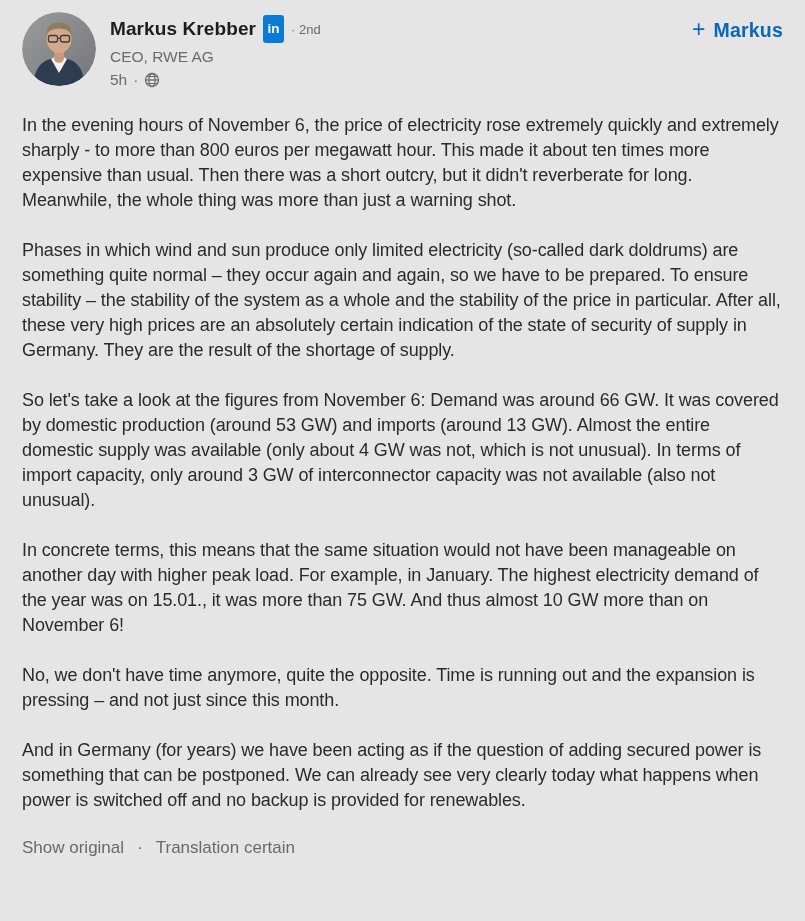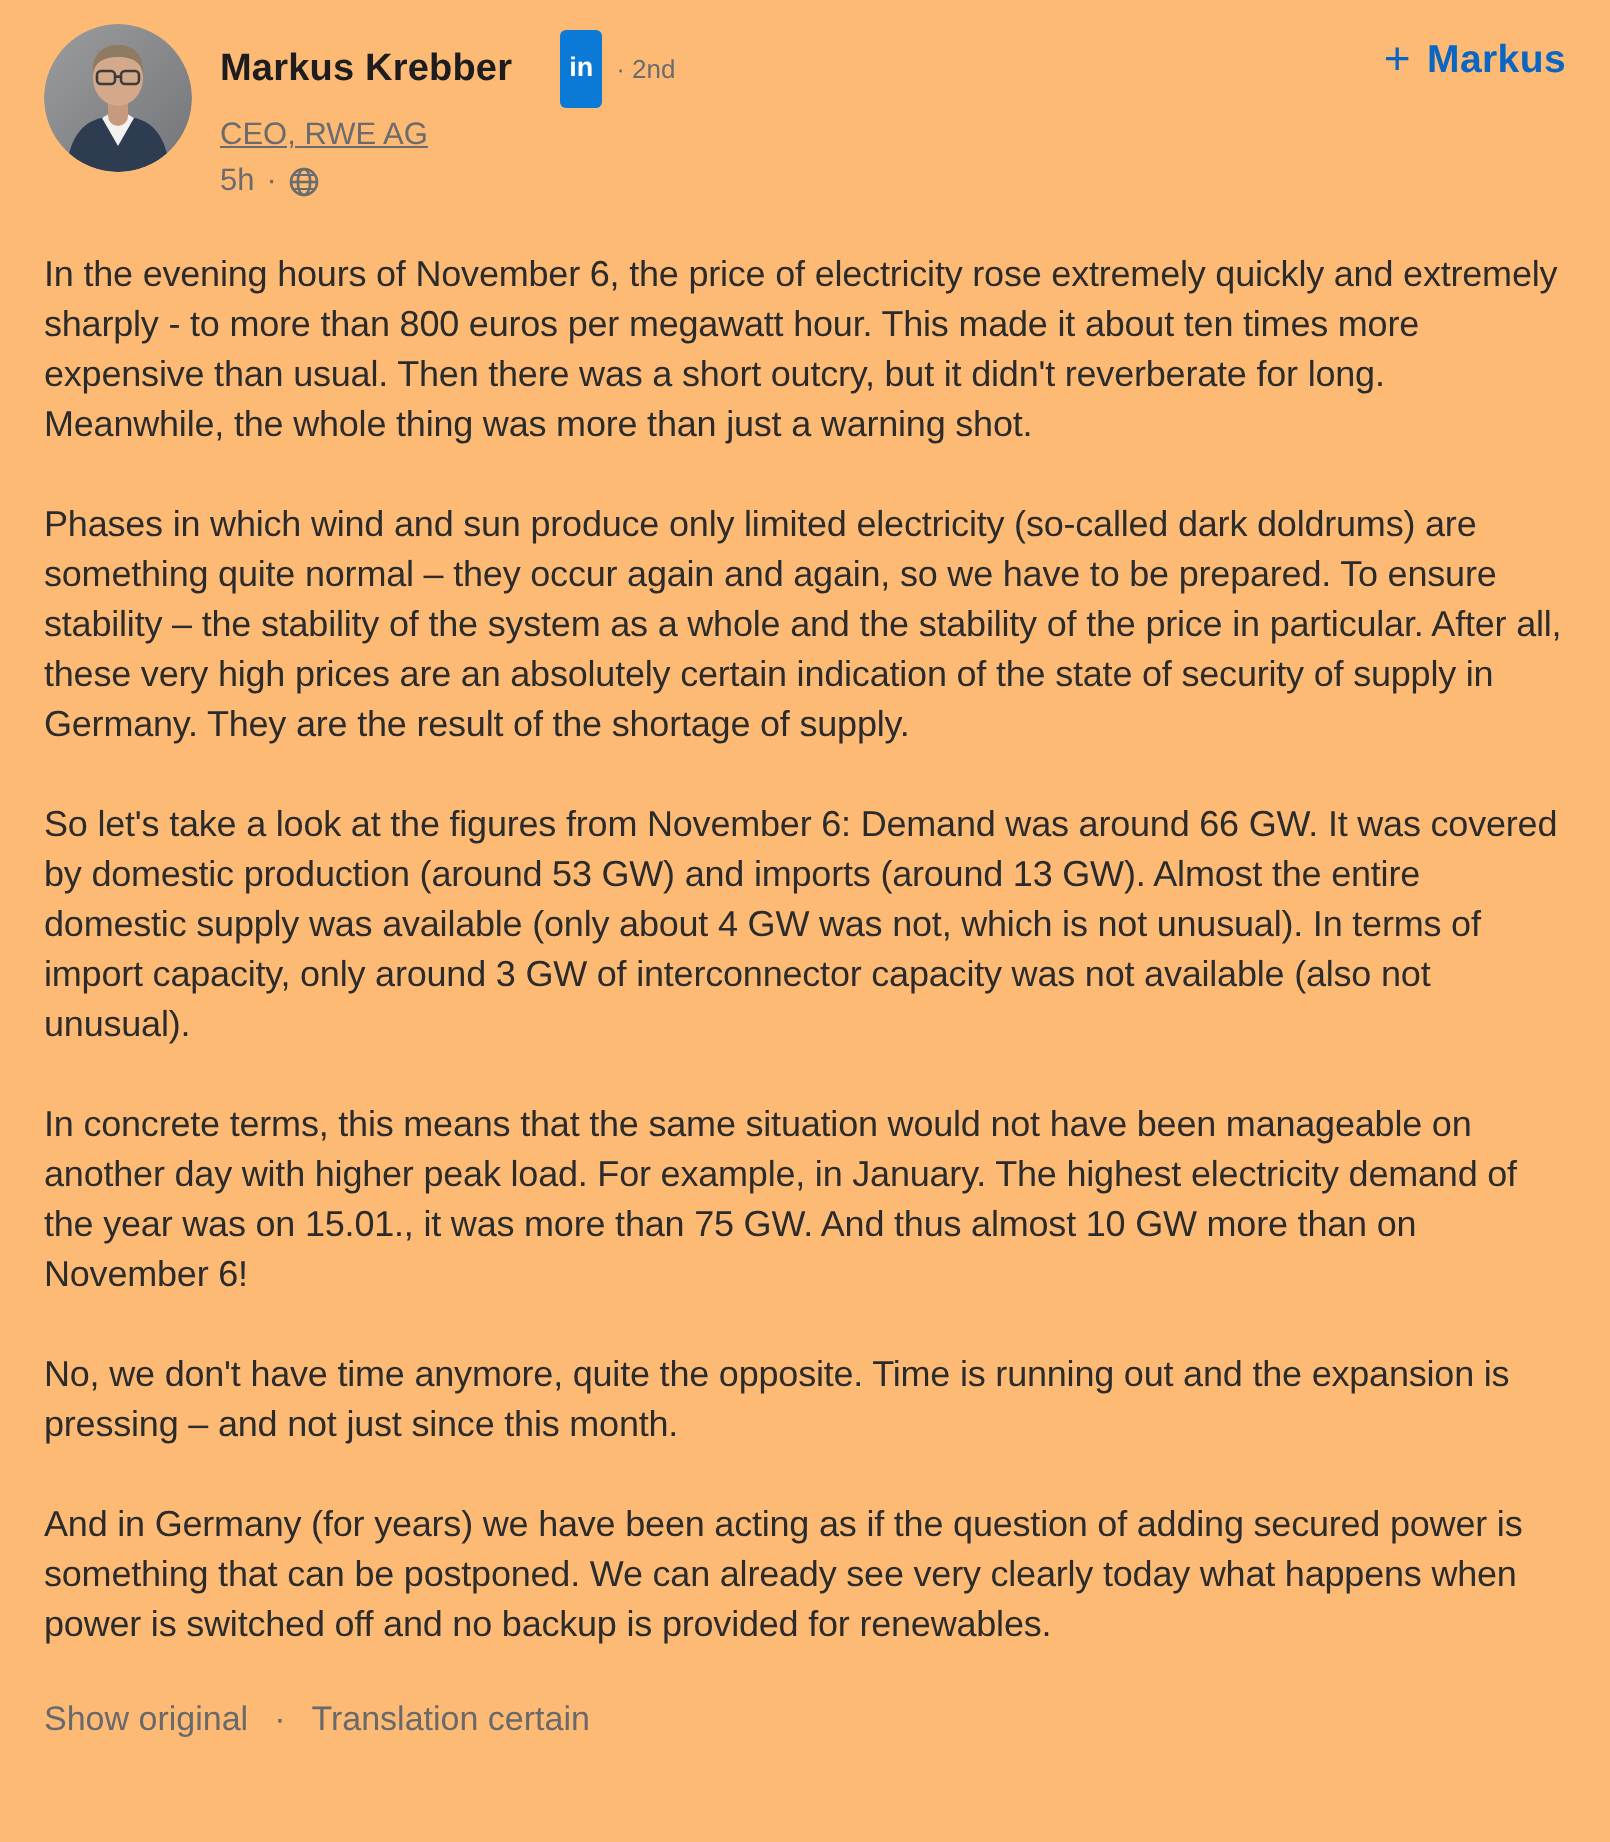--- a/index.html
+++ b/index.html
@@ -3,21 +3,21 @@
 <meta charset="utf-8">
 <style>
   * { box-sizing: border-box; }
   html, body { margin: 0; padding: 0; background: #ffffff; }
   body { font-family: "Liberation Sans", "DejaVu Sans", sans-serif; }
 
   .canvas {
     position: relative;
     width: 805px;
     height: 921px;
-    background: #fdba74;
+    background: #e5e5e5;
     overflow: hidden;
   }
   .post { padding: 12px 22px 0 22px; }
 
   
   .header {
     position: relative;
     display: flex;
     align-items: flex-start;
     margin-bottom: 21px;
@@ -32,34 +32,34 @@
   .id-block { margin-left: 14px; padding-top: 3px; min-width: 0; }
   .name-row { display: flex; align-items: center; }
   .name {
     font-size: 19px;
     font-weight: 700;
     color: #1d1d1f;
     letter-spacing: 0.1px;
     cursor: pointer;
   }
   .badge {
-    width: 21px; height: 39px;
-    margin-left: 24px;
+    width: 21px; height: 28px;
+    margin-left: 7px;
     border-radius: 3px;
     color: #ffffff;
     font-weight: 700;
     font-size: 13.5px;
     display: flex;
     align-items: center;
     justify-content: center;
     line-height: 1;
     padding-bottom: 1px;
   }
   .degree { margin-left: 7px; font-size: 13px; color: #6b6b6e; }
-  .headline { font-size: 15.5px; color: #6b6b6e; margin-top: 5px; text-decoration: underline; }
+  .headline { font-size: 15.5px; color: #6b6b6e; margin-top: 5px; }
   .meta-row {
     font-size: 15.5px; color: #6b6b6e;
     margin-top: 5px;
     display: flex; gap: 6px;
   }
   .globe { display: inline-block; margin-top: 1px; }
 
   .follow {
     position: absolute;
     right: 0; top: 7px;

